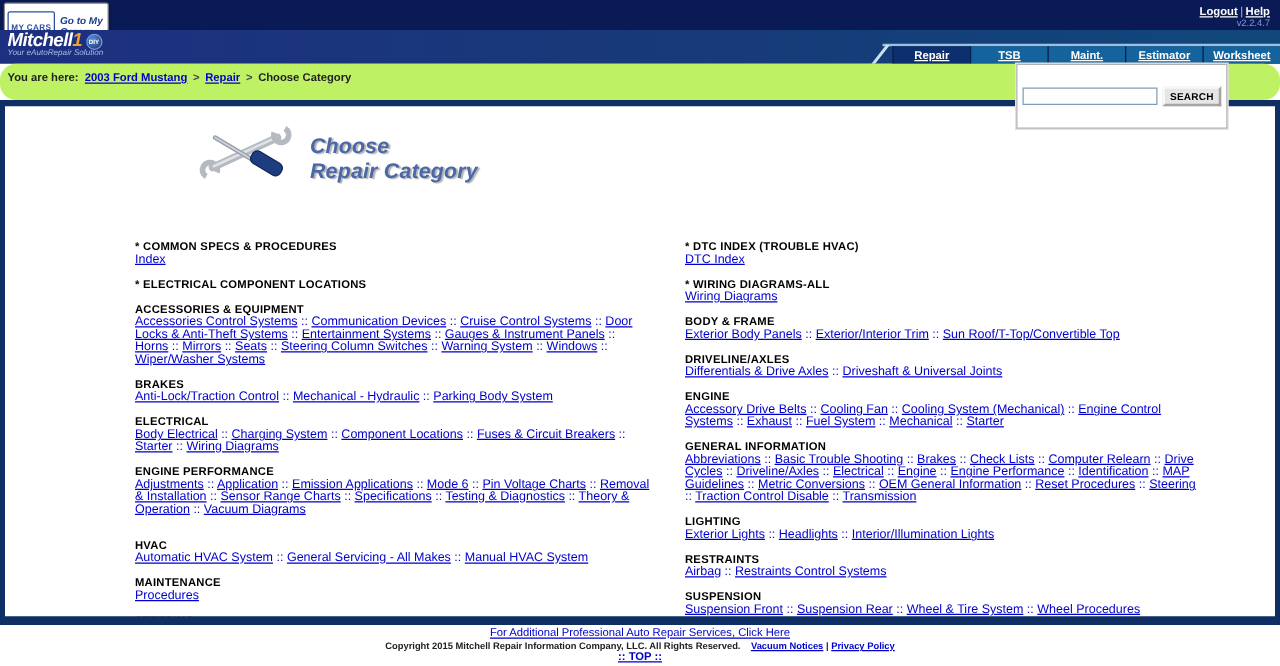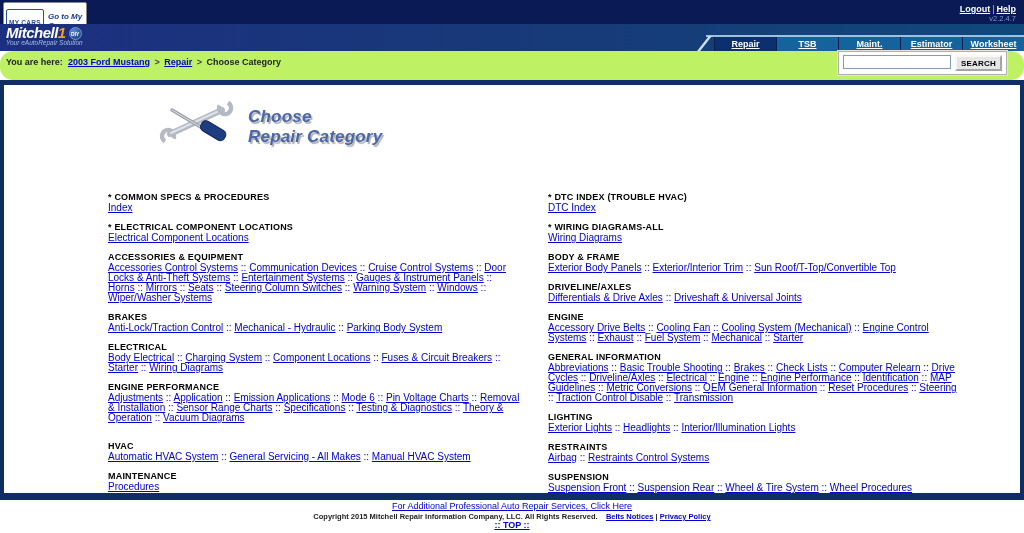--- a/index.html
+++ b/index.html
@@ -46,22 +46,22 @@
   }
   .tab.active { background:#0c2f6e; }
 
   
   .crumbrow { height:29px; background:#bef264; position:relative; font-size:9px; padding:6px 0 0 6px; color:#333;border-radius:13px; }
   .crumb-prefix { font-weight:bold; color:#222; }
   .crumb-link { color:#0000cc; font-weight:bold; text-decoration:underline; }
   .crumb-sep { color:#444; font-weight:bold; padding:0 2px; }
   .crumb-current { font-weight:bold; color:#222; }
   .searchbox {
-    position:absolute; top:0; right:17px; background:#fff; border:1px solid #b0b0b0;
-    box-shadow:0 0 0 1px #e2e2e2; padding:3px 4px; display:flex; gap:4px;
+    position:absolute; top:0; right:42px; background:#fff; border:1px solid #b0b0b0;
+    box-shadow:0 0 0 1px #e2e2e2; padding:17px 4px; display:flex; align-items:center; gap:4px;
   }
   .search-input { width:108px; height:14px; border:1px solid #7f9db9; font-size:9px; padding:0 2px; font-family:inherit; }
   .search-btn {
     height:16px; font-size:8px; font-weight:bold; color:#000; background:#e6e6e6;
     border:2px outset #f8f8f8; padding:0 4px; cursor:pointer; font-family:inherit; letter-spacing:.2px;
   }
 
   
   .card {
     height:420px; background:#fff; overflow:hidden;
@@ -162,21 +162,20 @@
   </div>
 
   <div class="cols">
     <div class="col col-left">
         <div class="section">
           <div class="sec-heading">* COMMON SPECS &amp; PROCEDURES</div>
           <div class="sec-links"><a class="cat-link">Index</a></div>
         </div>
         <div class="section">
           <div class="sec-heading">* ELECTRICAL COMPONENT LOCATIONS</div>
-          <div class="sec-links"><a class="cat-link">Electrical Component Locations</a></div>
         </div>
         <div class="section">
           <div class="sec-heading">ACCESSORIES &amp; EQUIPMENT</div>
           <div class="sec-links"><a class="cat-link">Accessories Control Systems</a><span class="sep"> :: </span><a class="cat-link">Communication Devices</a><span class="sep"> :: </span><a class="cat-link">Cruise Control Systems</a><span class="sep"> :: </span><a class="cat-link">Door Locks &amp; Anti-Theft Systems</a><span class="sep"> :: </span><a class="cat-link">Entertainment Systems</a><span class="sep"> :: </span><a class="cat-link">Gauges &amp; Instrument Panels</a><span class="sep"> :: </span><a class="cat-link">Horns</a><span class="sep"> :: </span><a class="cat-link">Mirrors</a><span class="sep"> :: </span><a class="cat-link">Seats</a><span class="sep"> :: </span><a class="cat-link">Steering Column Switches</a><span class="sep"> :: </span><a class="cat-link">Warning System</a><span class="sep"> :: </span><a class="cat-link">Windows</a><span class="sep"> :: </span><a class="cat-link">Wiper/Washer Systems</a></div>
         </div>
         <div class="section">
           <div class="sec-heading">BRAKES</div>
           <div class="sec-links"><a class="cat-link">Anti-Lock/Traction Control</a><span class="sep"> :: </span><a class="cat-link">Mechanical - Hydraulic</a><span class="sep"> :: </span><a class="cat-link">Parking Body System</a></div>
         </div>
         <div class="section">
@@ -244,21 +243,21 @@
       </div>
   </div>
 </div>
 
 <div class="footer-white">
   <div class="footer-promo">
     <a>For Additional Professional Auto Repair Services, Click Here</a>
   </div>
   <div class="footer-copy">
     <span>Copyright 2015 Mitchell Repair Information Company, LLC.  All Rights Reserved.</span>&nbsp;&nbsp;&nbsp;
-    <a>Belts Notices</a>
+    <a>Vacuum Notices</a>
     <span class="pipe">|</span>
     <a>Privacy Policy</a>
   </div>
   <div class="footer-top">
     <a>:: TOP ::</a>
   </div>
 </div>
 <div class="teal-bar"></div>
 
 </body></html>

